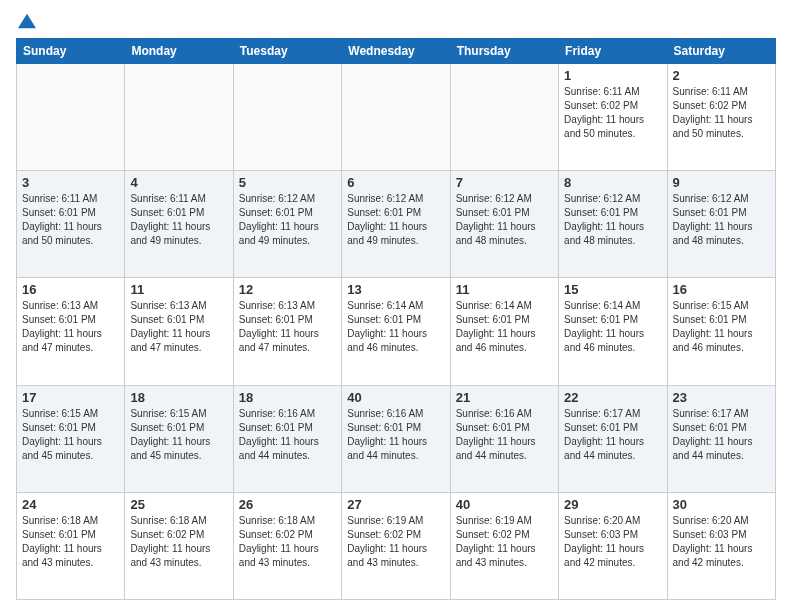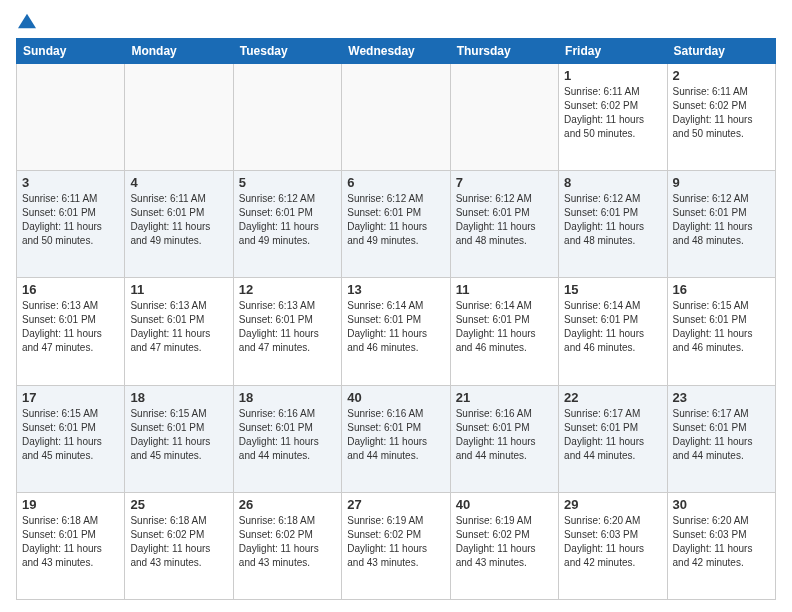--- a/index.html
+++ b/index.html
@@ -299,21 +299,21 @@
           <td>
             <span class="day-num">23</span>
             <div class="day-info" style="white-space: pre-line;">Sunrise: 6:17 AM
 Sunset: 6:01 PM
 Daylight: 11 hours
 and 44 minutes.</div>
           </td>
         </tr>
         <tr>
           <td>
-            <span class="day-num">19</span>
+            <span class="day-num">24</span>
             <div class="day-info" style="white-space: pre-line;">Sunrise: 6:18 AM
 Sunset: 6:01 PM
 Daylight: 11 hours
 and 43 minutes.</div>
           </td>
           <td>
             <span class="day-num">25</span>
             <div class="day-info" style="white-space: pre-line;">Sunrise: 6:18 AM
 Sunset: 6:02 PM
 Daylight: 11 hours

